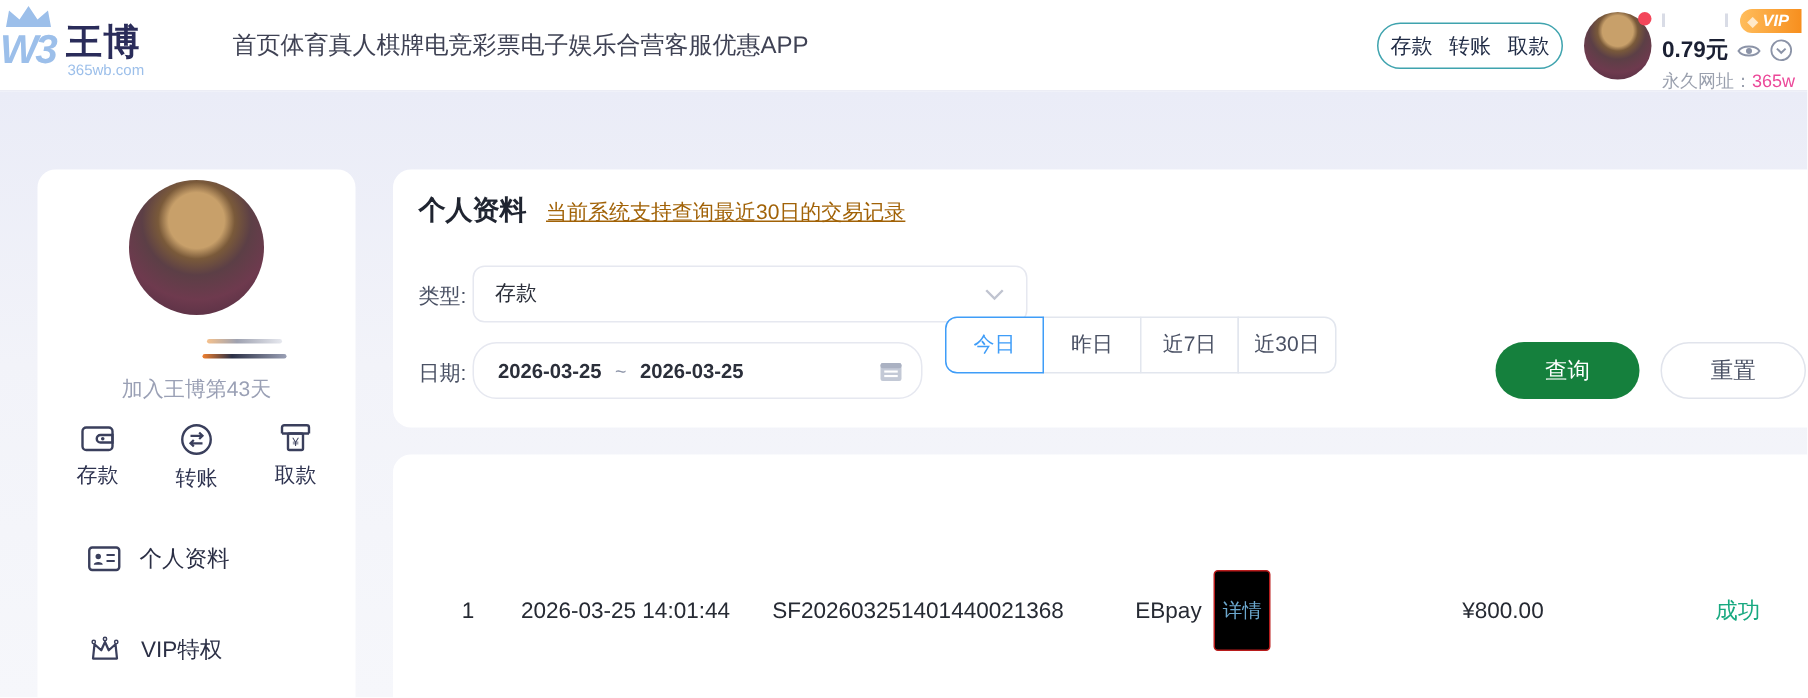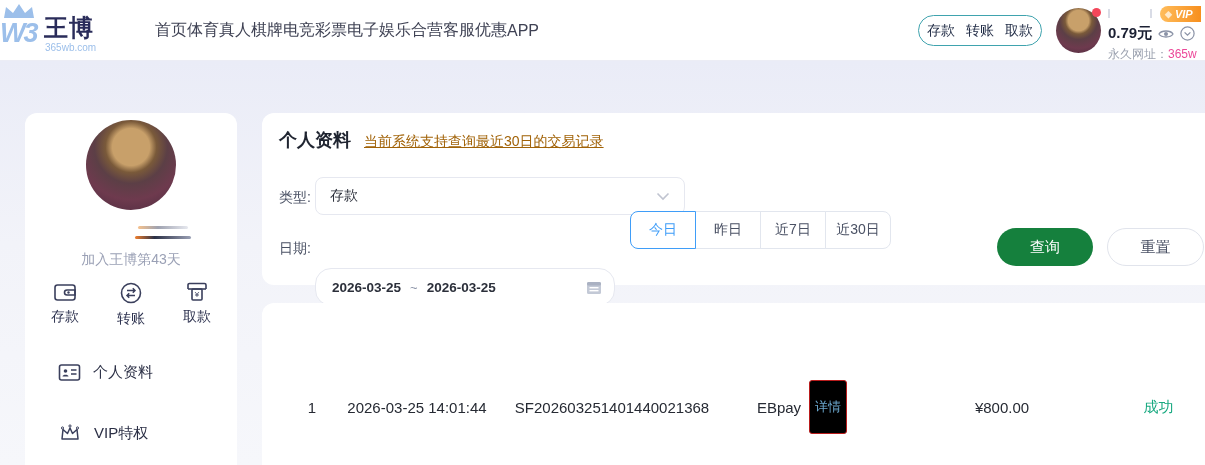--- a/index.html
+++ b/index.html
@@ -55,21 +55,21 @@
   .side-item.vip { top:310px; }
 
   
   .filter-card { left:262px; top:52px; width:956px; height:172px; }
   .fc-title-row { position:absolute; left:17px; top:15px; display:flex; align-items:baseline; gap:13px; white-space:nowrap; }
   .fc-title { font-size:18px; font-weight:bold; color:#1f2430; }
   .fc-subtitle { font-size:14px; color:#a16207;text-decoration:underline; }
   .field-label { position:absolute; left:17px; font-size:14px; color:#4a5164; }
   .select-box { position:absolute; left:53px; top:64px; width:370px; height:38px; border:1px solid #e6e8f0; border-radius:8px; background:#fff; display:flex; align-items:center; padding:0 14px; cursor:pointer; }
   .select-value { font-size:14px; color:#2b2f3a; flex:1; }
-  .date-box { position:absolute; left:53px; top:115px; width:300px; height:38px; border:1px solid #e6e8f0; border-radius:16px; background:#fff; display:flex; align-items:center; gap:9px; padding:0 12px 0 16px; cursor:pointer;margin-top:40px; }
+  .date-box { position:absolute; left:53px; top:115px; width:300px; height:38px; border:1px solid #e6e8f0; border-radius:16px; background:#fff; display:flex; align-items:center; gap:9px; padding:0 12px 0 16px; cursor:pointer; }
   .date-box .dv { font-size:13.5px; font-weight:bold; color:#2b2f3a; }
   .date-box .dsep { font-size:13px; color:#8b93a7; }
   .date-box .cal { margin-left:auto; }
   .range-group { position:absolute; left:368px; top:98px; display:flex; }
   .range-btn { width:66px; height:38px; border:1px solid #e2e6ee; margin-left:-1px; background:#fff; display:flex; align-items:center; justify-content:center; font-size:14px; color:#4a5164; cursor:pointer; }
   .range-btn:first-child { border-radius:8px 0 0 8px; margin-left:0; }
   .range-btn:last-child { border-radius:0 8px 8px 0; }
   .range-btn.active { border-color:#3f9df8; color:#3f9df8; position:relative; z-index:2; }
   .btn { position:absolute; top:115px; height:38px; border-radius:19px; display:flex; align-items:center; justify-content:center; font-size:15px; cursor:pointer; }
   .btn-search { left:735px; width:96px; background:#15803d; color:#fff; }

